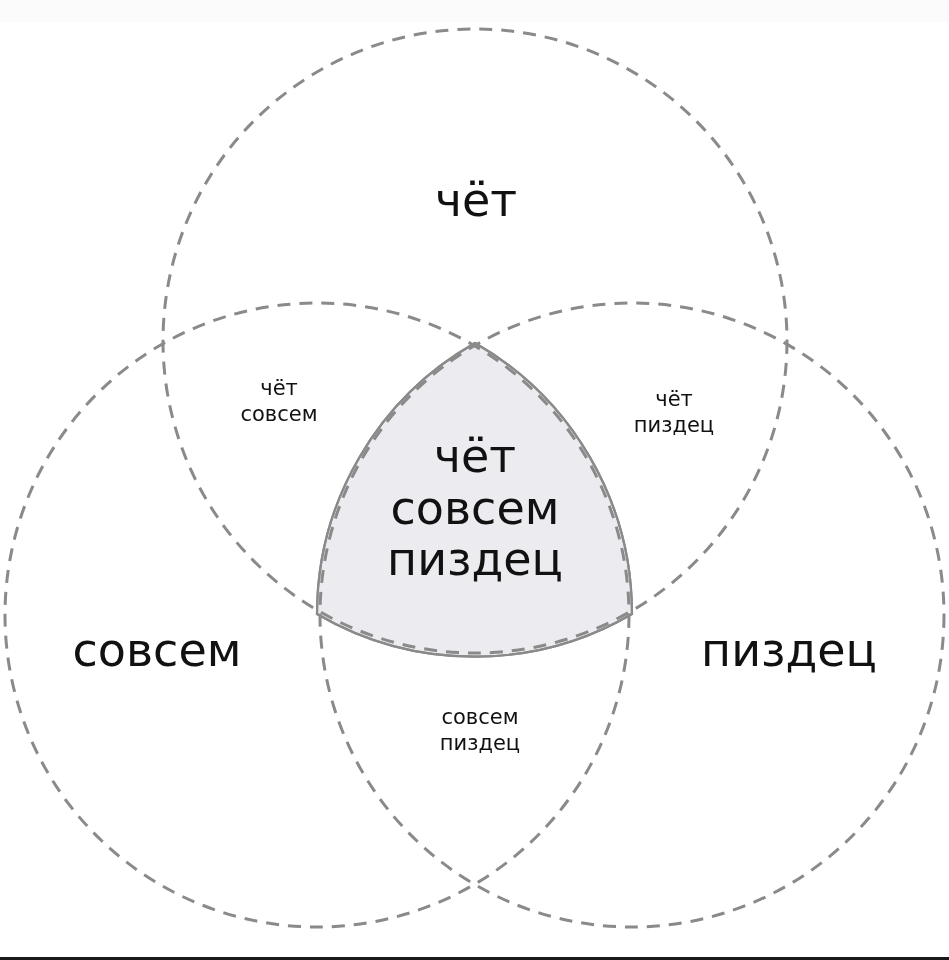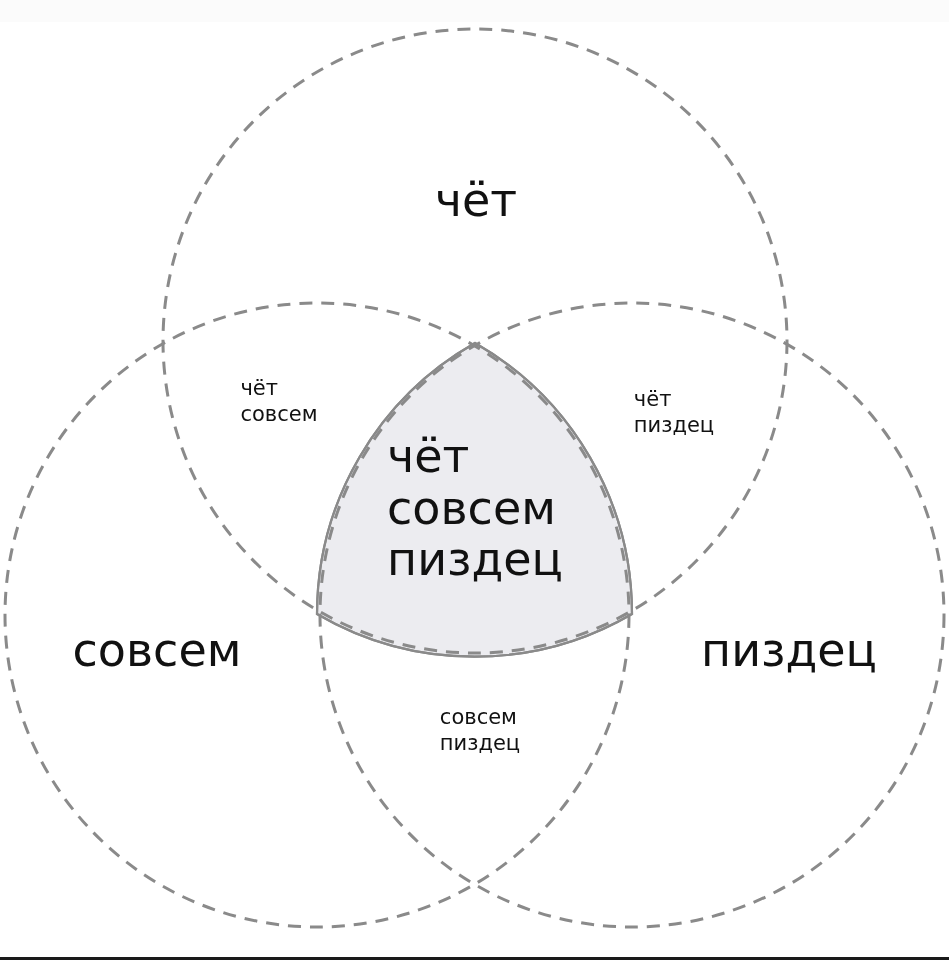--- a/index.html
+++ b/index.html
@@ -2,21 +2,21 @@
 <html><head>
 <meta charset="utf-8">
 <style>
   html, body { margin: 0; padding: 0; }
   body {
     width: 949px; height: 960px; background: #ffffff; position: relative; overflow: hidden;
     font-family: "DejaVu Sans", "Liberation Sans", sans-serif; color: #111111;
   }
   #diagram { position: absolute; left: 0; top: 0; width: 949px; height: 960px; }
   .label {
-    position: absolute; line-height: 1.05; white-space: nowrap;
+    position: absolute; text-align: center; line-height: 1.05; white-space: nowrap;
     transform: translate(-50%, -50%); color: #111111;
   }
   .lbl-big { font-size: 46px; }
   .lbl-small { font-size: 21px; line-height: 1.25; }
   .lbl-center { font-size: 46px; line-height: 1.12; }
   .label span { display: block; }
   #bottom-bar { position: absolute; left: 0; bottom: 0; width: 949px; height: 3px; background: #1a1a1a; }
   #top-band { position: absolute; left: 0; top: 0; width: 949px; height: 22px; background: #fbfbfb; }
 </style>
 </head>

